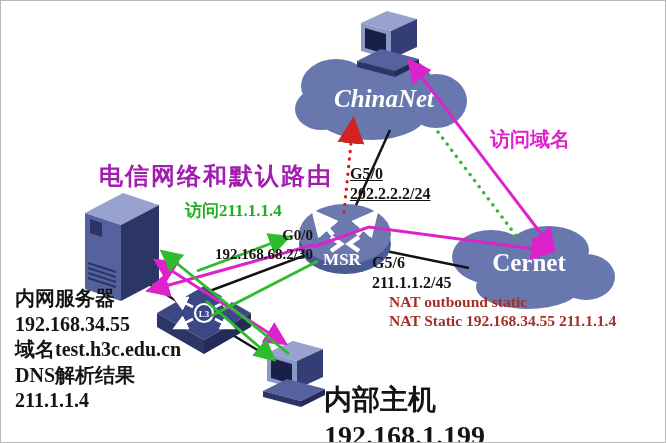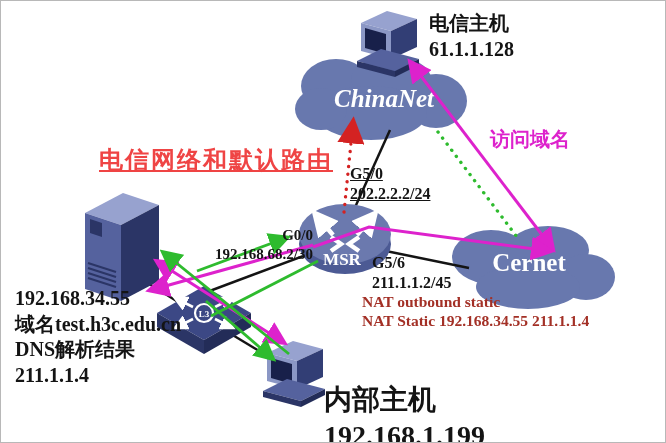--- a/index.html
+++ b/index.html
@@ -6,27 +6,27 @@
   .stage{
     position:relative;width:666px;height:443px;background:#ffffff;
     font-family:"Liberation Serif","DejaVu Serif",serif;
     overflow:hidden;border:1px solid #b8b8b8;box-sizing:border-box;
   }
   .stage svg{position:absolute;left:0;top:0;}
   .lbl{position:absolute;z-index:5;font-weight:bold;white-space:nowrap;line-height:1.28;}
   .blk{color:#141414;}
   .lbl div{white-space:nowrap;}
   .telecom-lbl{left:428px;top:10px;font-size:20px;}
-  .red-route{left:98px;top:144px;font-size:24px;color:#ef4444;letter-spacing:2px;text-decoration:underline;}
+  .red-route{left:98px;top:160px;font-size:24px;color:#a21caf;letter-spacing:2px;}
   .g50{left:349px;top:163px;font-size:16px;text-decoration:underline;}
   .domain-lbl{left:489px;top:126px;font-size:20px;color:#dd22cc;}
   .access-ip{left:184px;top:199px;font-size:17px;color:#1fae1f;}
   .g00{left:200px;top:225px;width:112px;font-size:15px;text-align:right;}
   .g51{left:371px;top:252px;font-size:16px;}
-  .nat{left:361px;top:291px;font-size:15.5px;color:#a33026;line-height:1.24;}
+  .nat{left:388px;top:291px;font-size:15.5px;color:#a33026;line-height:1.24;}
   .server-lbl{left:14px;top:285px;font-size:20px;line-height:25.5px;}
   .ihost-lbl{left:323px;top:381px;font-size:28px;}
   text{font-family:"Liberation Serif","DejaVu Serif",serif;font-weight:bold;}
 </style>
 </head>
 <body>
 
 <div class="stage">
 
 <svg width="666" height="443" viewBox="0 0 666 443">
@@ -135,53 +135,51 @@
     <line x1="205" y1="300" x2="271" y2="357" stroke="#2ebb2e" stroke-width="2.8" marker-end="url(#ag)"></line>
 
     <line x1="196" y1="270" x2="285" y2="237" stroke="#2ebb2e" stroke-width="2.8" marker-end="url(#ag)"></line>
     <line x1="210" y1="315" x2="317" y2="260" stroke="#2ebb2e" stroke-width="2.8"></line>
 
     <line x1="343" y1="211" x2="352" y2="122" stroke="#d42222" stroke-width="3.4" stroke-dasharray="0.1 7.5" stroke-linecap="round" marker-end="url(#ar)"></line>
     <line x1="437" y1="131" x2="516" y2="236" stroke="#2ebb2e" stroke-width="3.4" stroke-dasharray="0.1 7.5" stroke-linecap="round"></line>
   </g>
 </svg>
 
-<div class="lbl blk telecom-lbl">
-  <div>电信主机</div>
-  <div>61.1.1.128</div>
-</div>
 
 <div class="lbl red-route">电信网络和默认路由</div>
 
 <div class="lbl blk g50">
   <div>G5/0</div>
   <div>202.2.2.2/24</div>
 </div>
 
 <div class="lbl domain-lbl">
   <div>访问域名</div>
 </div>
 
+<div class="lbl access-ip">访问211.1.1.4</div>
 
 <div class="lbl blk g00">
   <div>G0/0</div>
   <div>192.168.68.2/30</div>
 </div>
 
 <div class="lbl blk g51">
   <div>G5/6</div>
   <div>211.1.1.2/45</div>
 </div>
 
 <div class="lbl nat">
   <div>NAT outbound static</div>
   <div>NAT Static 192.168.34.55 211.1.1.4</div>
 </div>
 
 <div class="lbl blk server-lbl">
+  <div>内网服务器</div>
   <div>192.168.34.55</div>
   <div>域名test.h3c.edu.cn</div>
   <div>DNS解析结果</div>
   <div>211.1.1.4</div>
 </div>
 
 <div class="lbl blk ihost-lbl">
   <div>内部主机</div>
   <div>192.168.1.199</div>
 </div>

